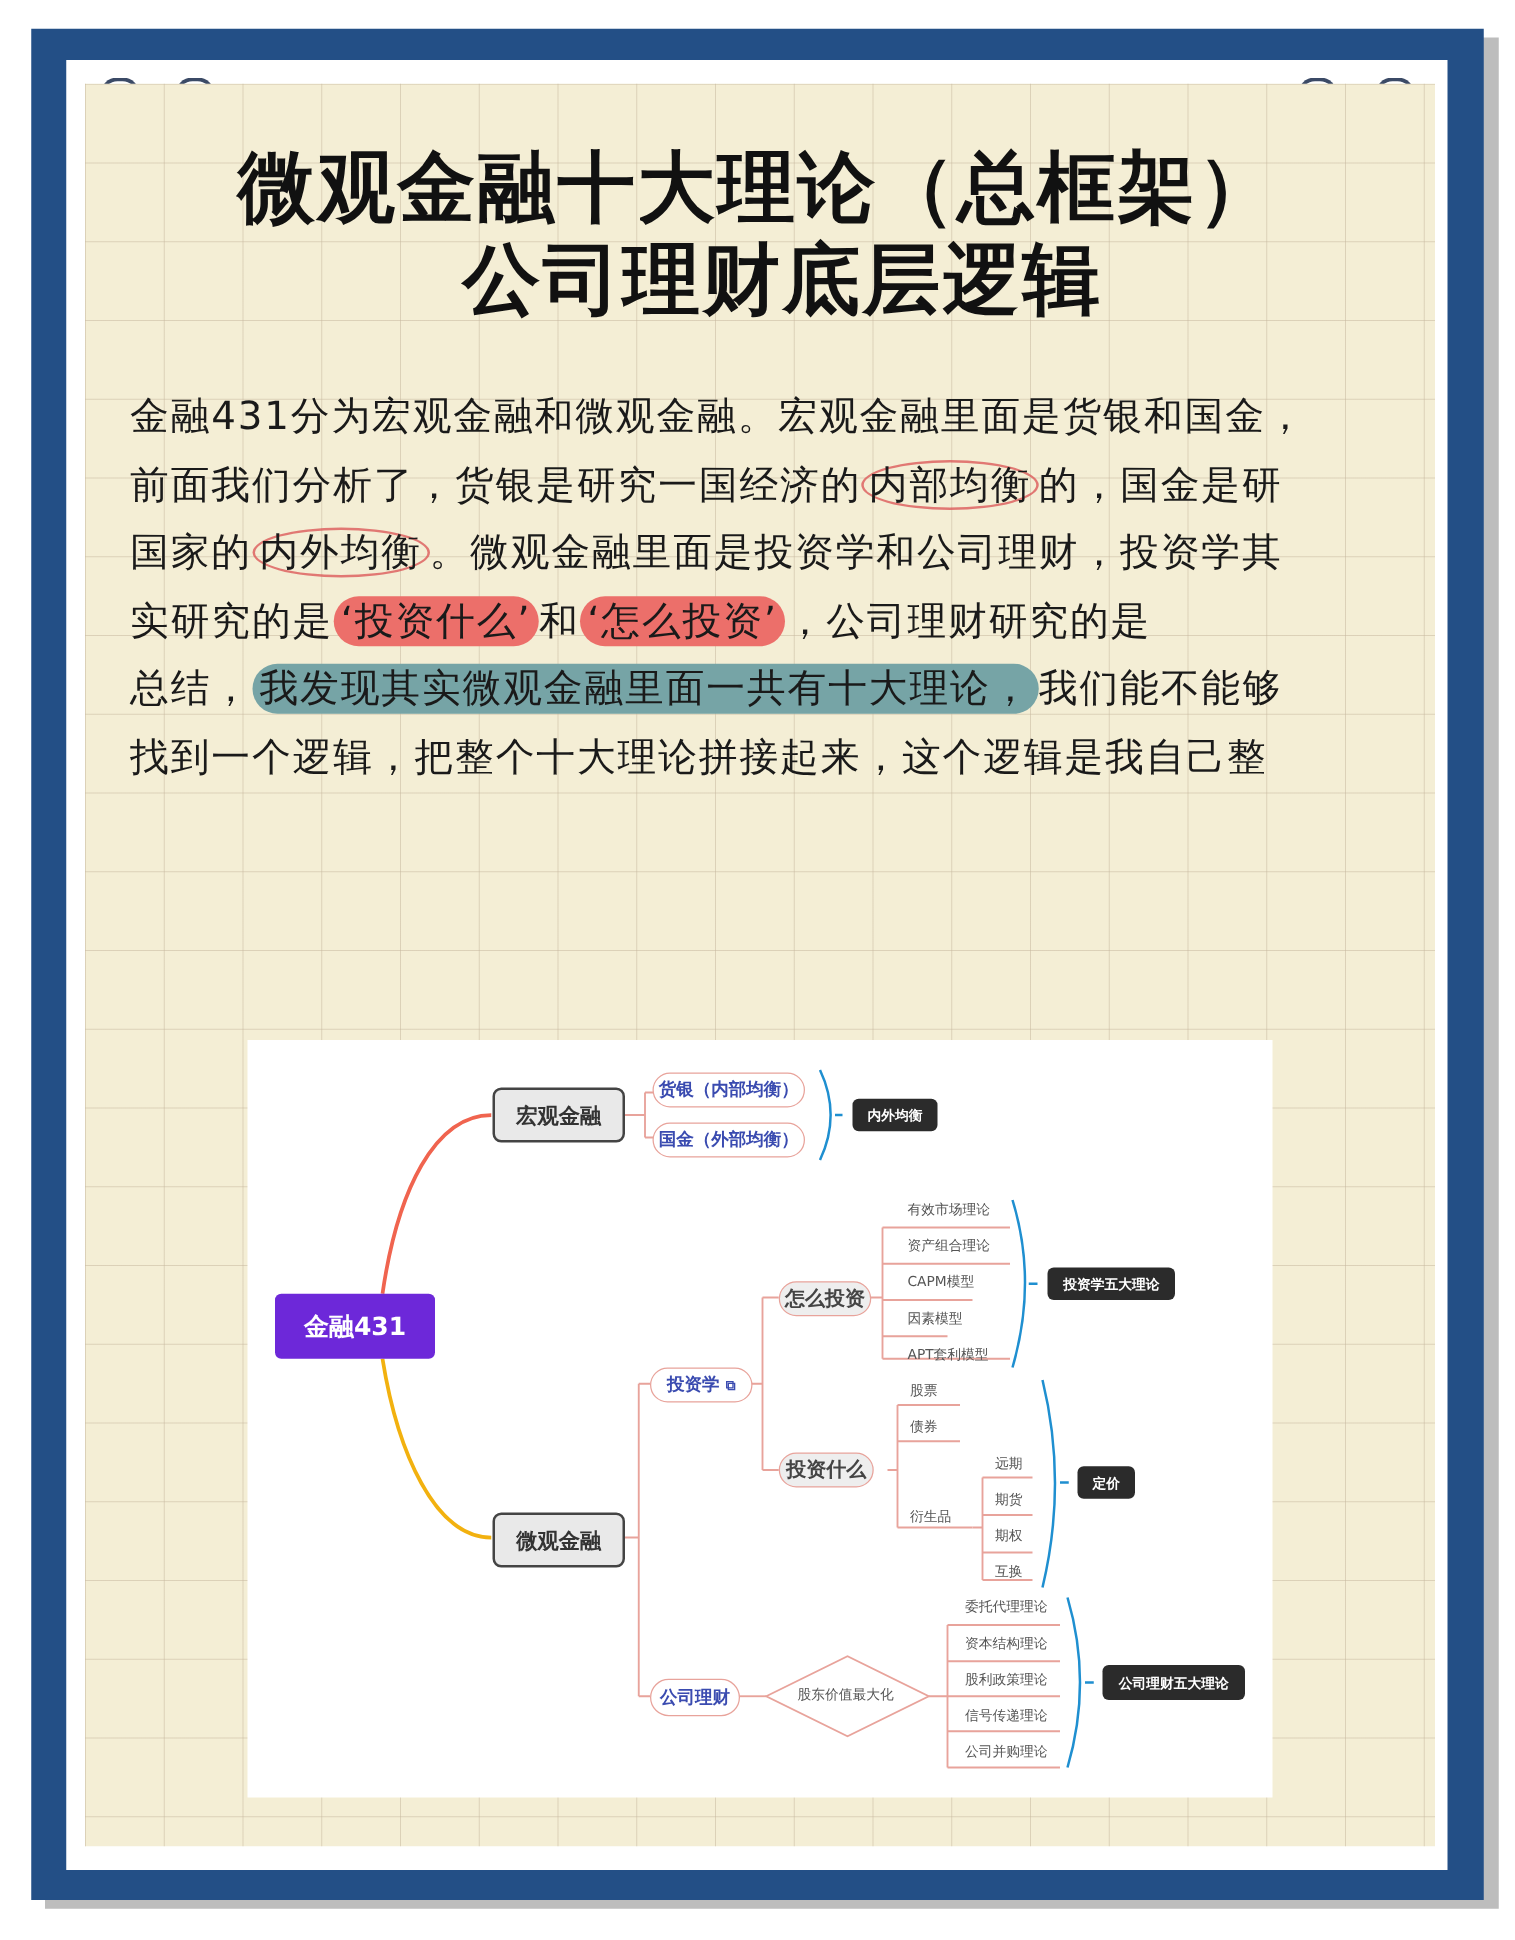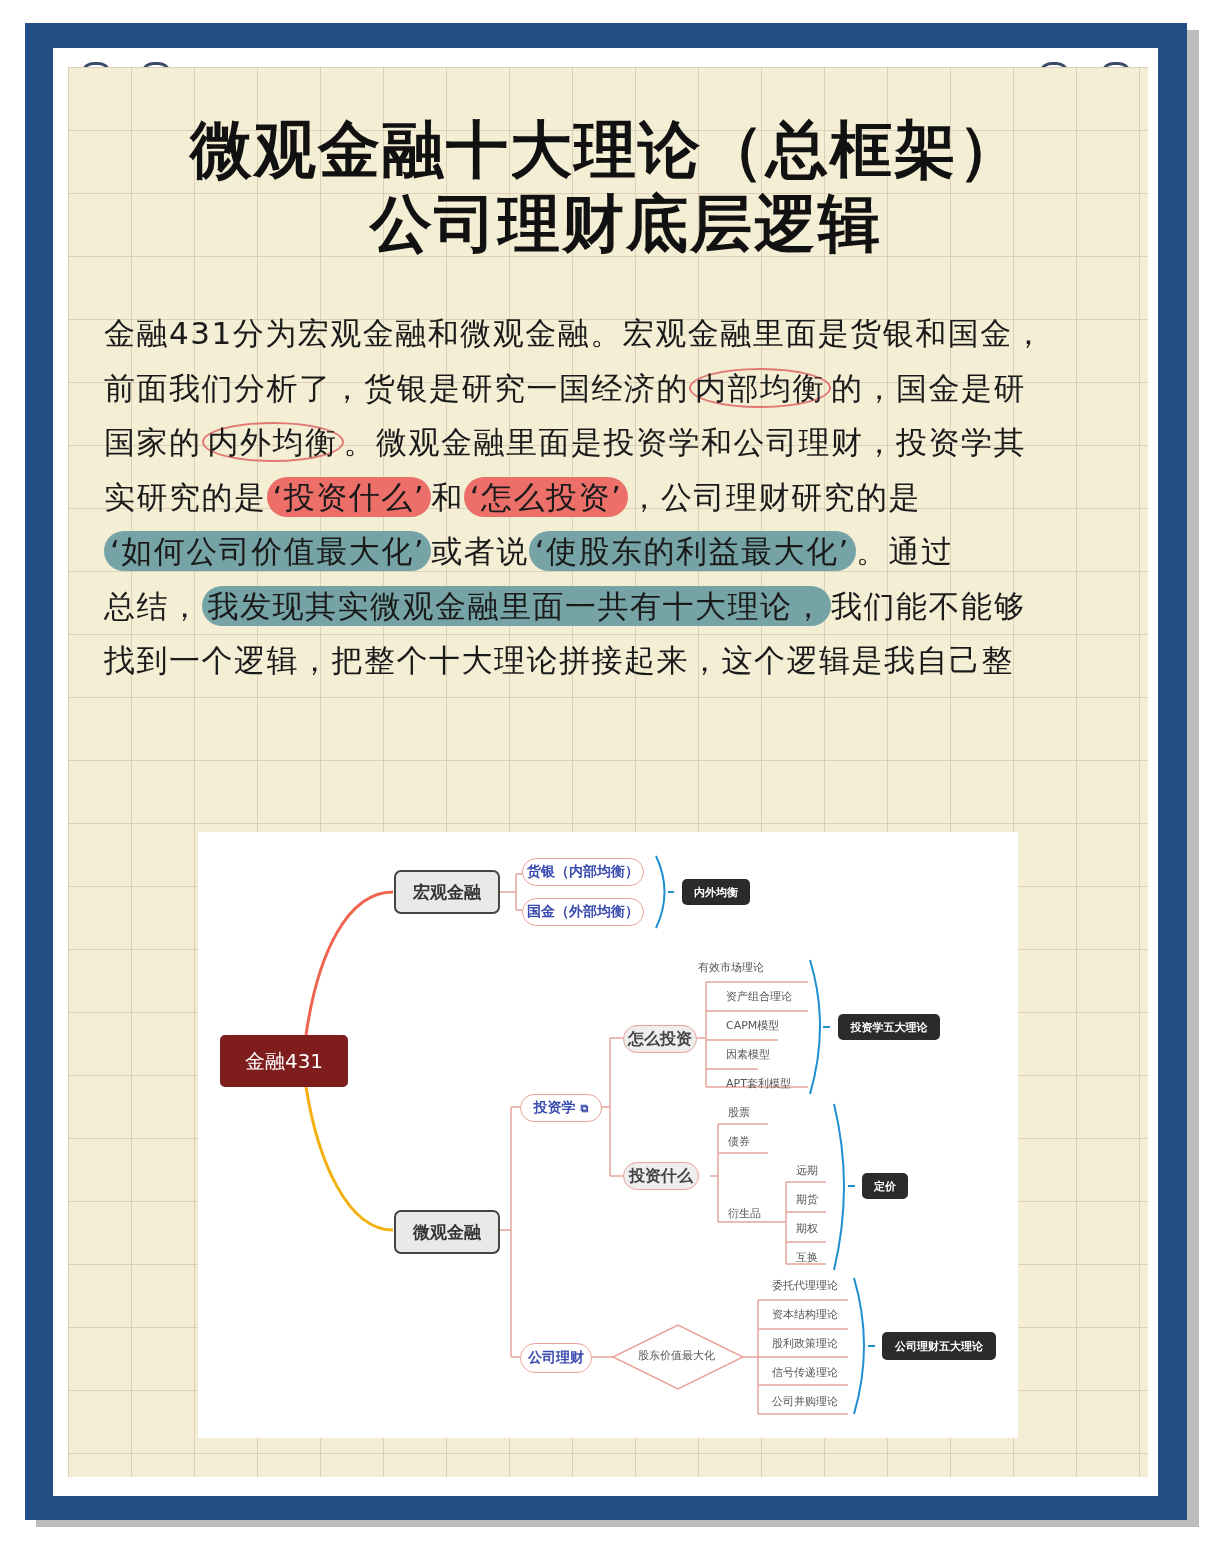--- a/index.html
+++ b/index.html
@@ -15,21 +15,21 @@
   .title{position:absolute;left:0;width:1212px;text-align:center;font-family:"DejaVu Sans",sans-serif;font-weight:bold;font-size:62px;color:#111;letter-spacing:2px;}
   .t1{top:108px;}
   .t2{top:182px;margin-left:20px;}
   .body-text{position:absolute;left:104px;top:306px;width:1010px;font-family:"DejaVu Sans",sans-serif;font-size:31px;line-height:54.5px;color:#1a1a1a;letter-spacing:1.5px;}
   .body-text .ln{display:block;white-space:nowrap;}
   .hl-red{background:#ec6f6a;border-radius:20px;padding:2px 6px;}
   .hl-teal{background:#76a4a6;border-radius:20px;padding:2px 6px;}
   .oval{border:2px solid rgba(220,90,90,0.8);border-radius:50%;padding:0 4px;}
   .diagram{position:absolute;left:198px;top:832px;width:820px;height:606px;background:#ffffff;}
   .node{position:absolute;display:flex;align-items:center;justify-content:center;font-family:"DejaVu Sans",sans-serif;white-space:nowrap;text-align:right;}
-  .root{background:#7f1d1d;color:#fff;font-weight:normal;font-size:20px;border-radius:5px;}
+  .root{background:#6d28d9;color:#fff;font-weight:bold;font-size:20px;border-radius:5px;}
   .main-node{background:#e9e9e9;border:2px solid #444;border-radius:7px;font-weight:bold;font-size:17px;color:#333;}
   .sub-node{border:1.5px solid #e8a39b;border-radius:16px;color:#3a4bb0;font-weight:bold;font-size:14px;background:#fff;}
   .gray-node{background:#eeeeee;border:1.5px solid #e8a39b;border-radius:16px;font-weight:bold;font-size:16px;color:#444;}
   .leaf{font-size:11px;color:#555;}
   .tag{background:#2b2b2b;color:#fff;font-weight:bold;font-size:11px;border-radius:5px;}
   svg.links{position:absolute;left:0;top:0;}
 </style>
 </head>
 <body>
 
@@ -45,21 +45,20 @@
 <div class="paper"></div>
 
 <div class="title t1">微观金融十大理论（总框架）</div>
 <div class="title t2">公司理财底层逻辑</div>
 
 <div class="body-text">
   <span class="ln">金融431分为宏观金融和微观金融。宏观金融里面是货银和国金，</span>
   <span class="ln"><span>前面我们分析了，货银是研究一国经济的</span><span class="oval">内部均衡</span><span>的，国金是研</span></span>
   <span class="ln"><span>国家的</span><span class="oval">内外均衡</span><span>。微观金融里面是投资学和公司理财，投资学其</span></span>
   <span class="ln"><span>实研究的是</span><span class="hl-red">‘投资什么’</span><span>和</span><span class="hl-red">‘怎么投资’</span><span>，公司理财研究的是</span></span>
-  <span class="ln"><span class="hl-teal">‘如何公司价值最大化’</span><span>或者说</span><span class="hl-teal">‘使股东的利益最大化’</span><span>。通过</span></span>
   <span class="ln"><span>总结，</span><span class="hl-teal">我发现其实微观金融里面一共有十大理论，</span><span>我们能不能够</span></span>
   <span class="ln">找到一个逻辑，把整个十大理论拼接起来，这个逻辑是我自己整</span>
 </div>
 
 <div class="diagram">
   <svg class="links" width="820" height="606">
 
     <path d="M108 203 C 120 120, 150 60, 195 60" stroke="#f0644f" stroke-width="3" fill="none"></path>
 
     <path d="M108 255 C 120 330, 150 398, 195 398" stroke="#f2b10f" stroke-width="3" fill="none"></path>
@@ -97,21 +96,21 @@
   <div class="node tag" style="left:484px;top:47px;width:68px;height:26px;">内外均衡</div>
 
   <div class="node main-node" style="left:196px;top:378px;width:102px;height:40px;">微观金融</div>
 
   <div class="node sub-node" style="left:322px;top:262px;width:80px;height:26px;">
       <span>投资学</span>
       <span style="font-size:11px;margin-left:5px;color:#3a4bb0;">⧉</span>
     </div>
 
   <div class="node gray-node" style="left:425px;top:193px;width:72px;height:26px;">怎么投资</div>
-  <div class="node leaf" style="left:500px;top:128px;">有效市场理论</div>
+  <div class="node leaf" style="left:528px;top:128px;">有效市场理论</div>
   <div class="node leaf" style="left:528px;top:157px;">资产组合理论</div>
   <div class="node leaf" style="left:528px;top:186px;">CAPM模型</div>
   <div class="node leaf" style="left:528px;top:215px;">因素模型</div>
   <div class="node leaf" style="left:528px;top:244px;">APT套利模型</div>
   <div class="node tag" style="left:640px;top:182px;width:102px;height:26px;">投资学五大理论</div>
 
   <div class="node gray-node" style="left:425px;top:330px;width:74px;height:26px;">投资什么</div>
   <div class="node leaf" style="left:530px;top:273px;">股票</div>
   <div class="node leaf" style="left:530px;top:302px;">债券</div>
   <div class="node leaf" style="left:530px;top:374px;">衍生品</div>

